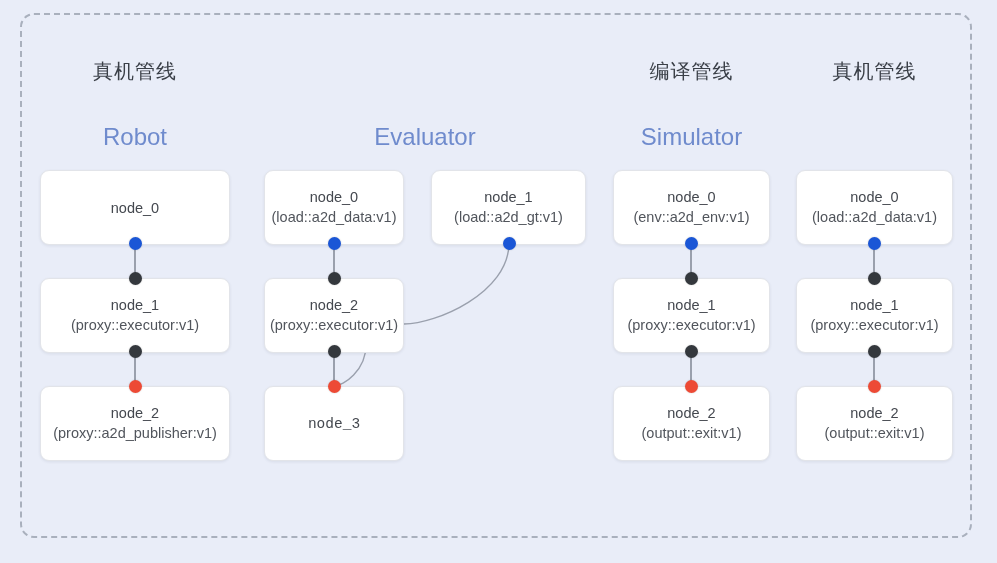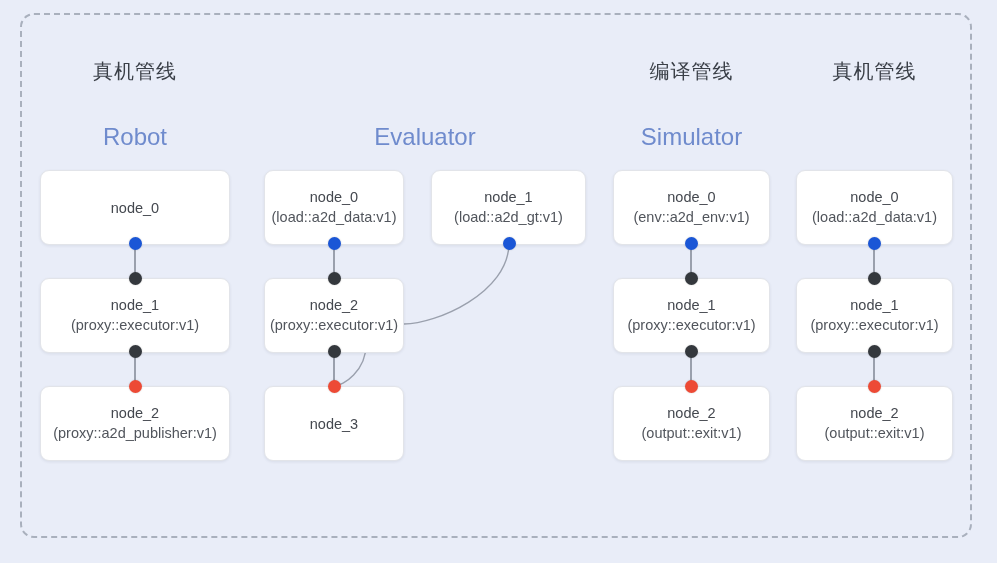--- a/index.html
+++ b/index.html
@@ -100,21 +100,21 @@
         <div class="nsig">(load::a2d_data:v1)</div>
       </div>
       <div class="node" style="left: 431px; top: 170px; width: 155px; height: 75px;">
         <div class="nid">node_1</div>
         <div class="nsig">(load::a2d_gt:v1)</div>
       </div>
       <div class="node" style="left: 264px; top: 278px; width: 140px; height: 75px;">
         <div class="nid">node_2</div>
         <div class="nsig">(proxy::executor:v1)</div>
       </div>
-      <div class="node" style="left: 264px; top: 386px; width: 140px; height: 75px;">
+      <div class="node" style="left: 264px; top: 386px; width: 140px; height: 75px; font-family: Liberation Mono, monospace;">
         <div class="nid">node_3</div>
       </div>
       <div class="dot blue" style="width: 13px; height: 13px; left: 327.5px; top: 236.5px;"></div>
       <div class="dot blue" style="width: 13px; height: 13px; left: 502.5px; top: 236.5px;"></div>
       <div class="dot dark" style="width: 13px; height: 13px; left: 327.5px; top: 271.5px;"></div>
       <div class="dot dark" style="width: 13px; height: 13px; left: 327.5px; top: 344.5px;"></div>
       <div class="dot red" style="width: 13px; height: 13px; left: 327.5px; top: 379.5px;"></div>
       <div class="zh" style="left: 613px; width: 157px;">编译管线</div>
       <div class="en" style="left: 613px; width: 157px;">Simulator</div>
       <div class="node" style="left: 613px; top: 170px; width: 157px; height: 75px;">

